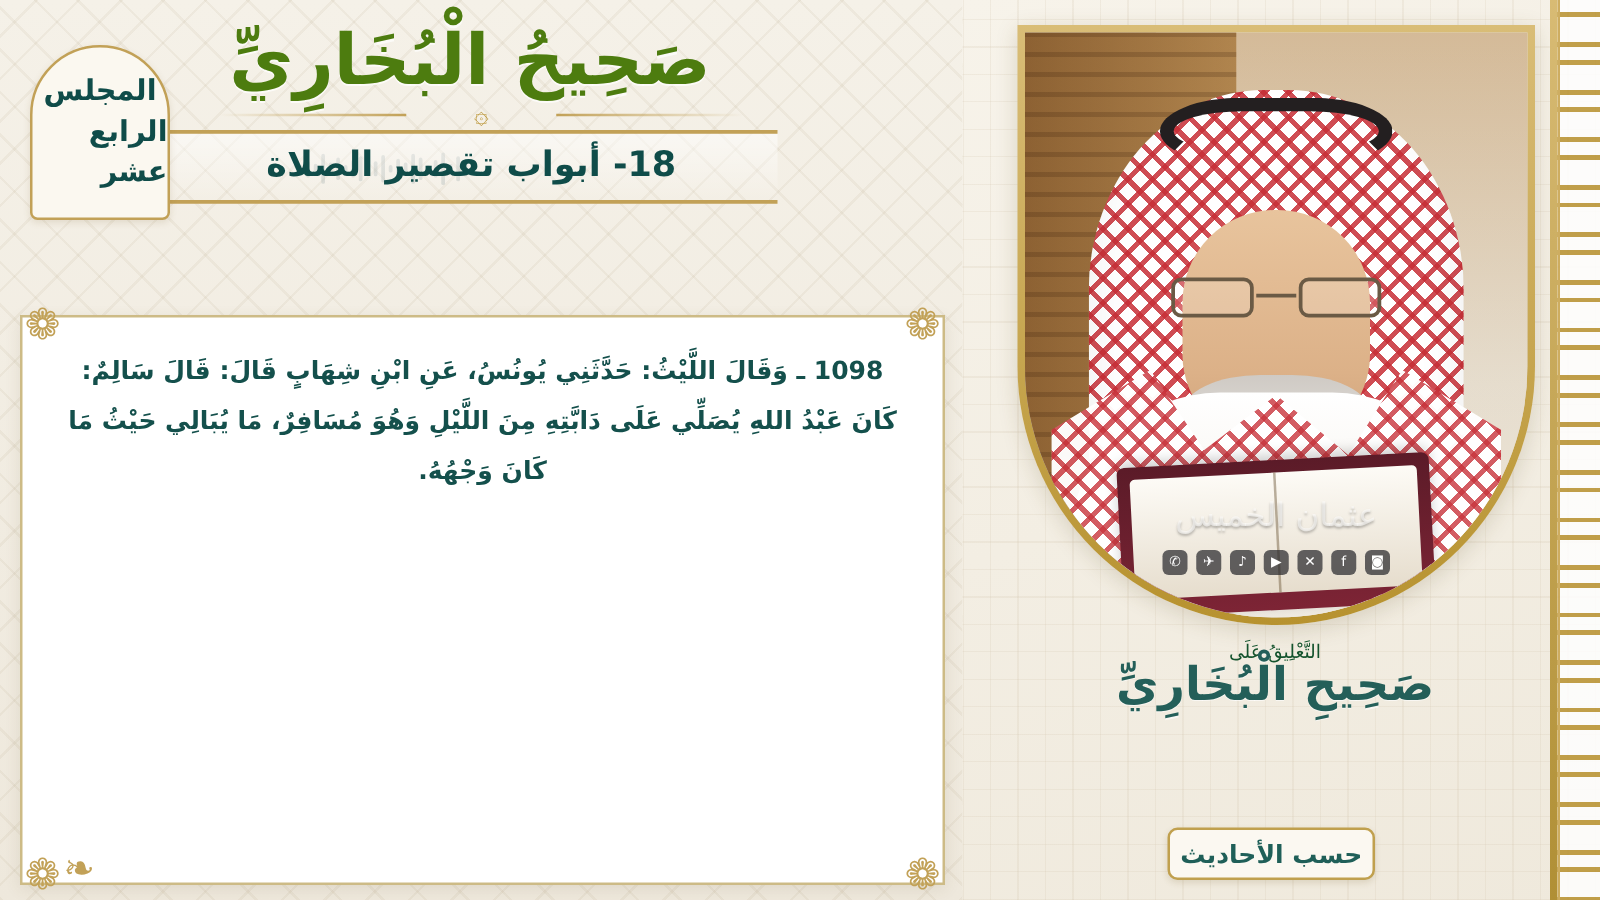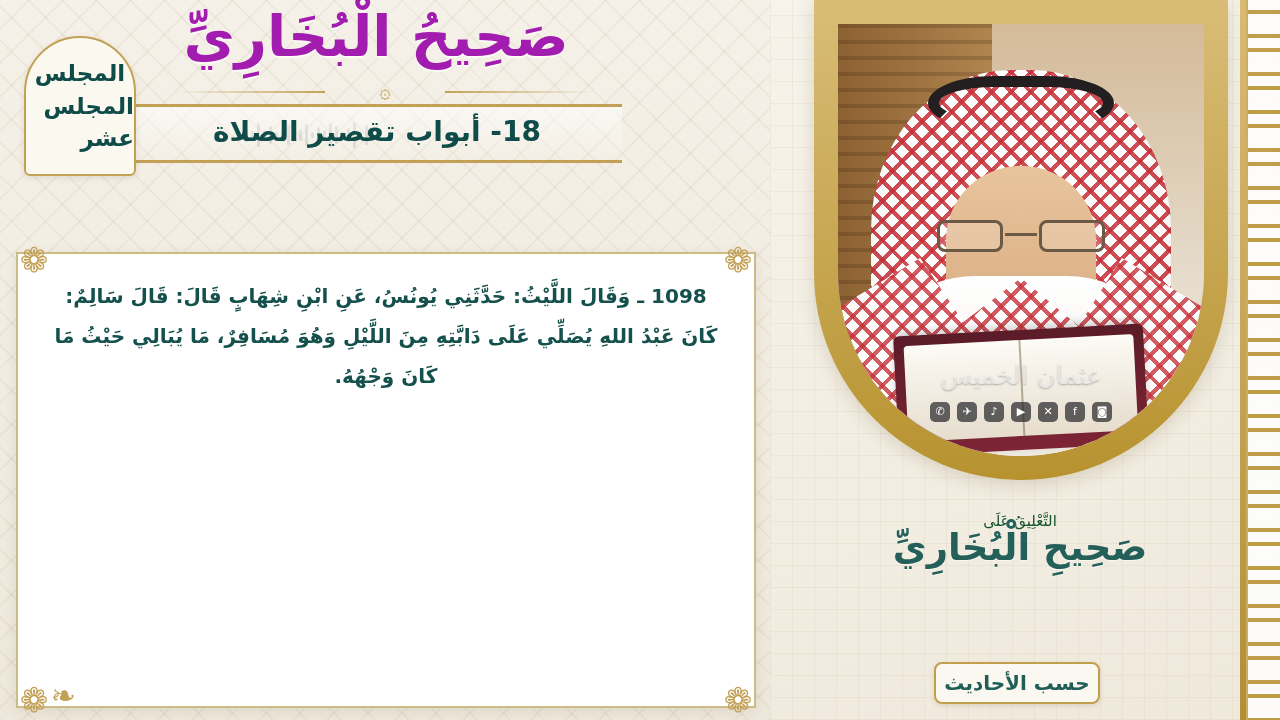--- a/index.html
+++ b/index.html
@@ -50,25 +50,25 @@
     opacity: .85;
   }
   .edge-ornament2 {
     position: absolute; top: 0; right: 34px; width: 6px; height: 720px;
     background: linear-gradient(180deg, #d8bb74, #b08f35);
   }
 
   
   .photo-frame {
     position: absolute;
-    top: 0; right: 52px;
+    top: 20px; right: 52px;
     width: 414px; height: 480px;
     border-radius: 0 0 210px 210px;
     background: linear-gradient(180deg,#d9bd77,#b7922f);
-    padding: 24px;
+    padding: 6px;
     box-shadow: 0 4px 18px rgba(90,70,30,.18);
   }
   .photo-inner {
     position: relative;
     width: 100%; height: 100%;
     border-radius: 0 0 204px 204px;
     overflow: hidden;
     background: linear-gradient(180deg,#e7ded0 0%,#d9cfbd 45%,#cdbfa6 100%);
   }
   
@@ -215,24 +215,24 @@
     position: absolute; inset: 0;
     background:
       repeating-linear-gradient(45deg, rgba(185,170,140,.12) 0 2px, transparent 2px 24px),
       repeating-linear-gradient(-45deg, rgba(185,170,140,.12) 0 2px, transparent 2px 24px),
       linear-gradient(180deg,#f5f1e8,#eee8dc);
   }
   .title-band {
     position: absolute; top: 0; left: 0; right: 0; height: 182px;
   }
   .title-main {
-    position: absolute; top: 4px; left: 0; right: 18px;
+    position: absolute; top: 16px; left: 0; right: 18px;
     text-align: center;
     font-size: 56px; font-weight: 700;
-    color: #a21caf;
+    color: #4d7c0f;
     letter-spacing: 0;
     text-shadow: 0 2px 0 rgba(255,255,255,.7);
   }
   .divider-orn {
     position: absolute; top: 78px; left: 50%; transform: translateX(-50%);
     width: 420px; height: 26px;
     color: #b8912f; font-size: 20px; text-align: center; line-height: 26px;
   }
   .divider-orn:before, .divider-orn:after {
     content:"";
@@ -377,21 +377,21 @@
       <span class="corner br">❁</span>
       <span class="corner bl">❁</span>
       <div class="hadith-text">1098 ـ وَقَالَ اللَّيْثُ: حَدَّثَنِي يُونُسُ، عَنِ ابْنِ شِهَابٍ قَالَ: قَالَ سَالِمٌ: كَانَ عَبْدُ اللهِ يُصَلِّي عَلَى دَابَّتِهِ مِنَ اللَّيْلِ وَهُوَ مُسَافِرٌ، مَا يُبَالِي حَيْثُ مَا كَانَ وَجْهُهُ.</div>
     </div>
 
     <div class="br-orn">❧</div>
   </div>
 
   <div class="session-tag">
     <span>المجلس</span>
-    <span>المجلس عشر</span>
+    <span>الرابع عشر</span>
   </div>
 
   <div class="left-col">
     <div class="left-bg"></div>
 
     <div class="photo-frame">
       <div class="photo-inner">
         <div class="room"></div>
         <div class="chair"></div>
 

